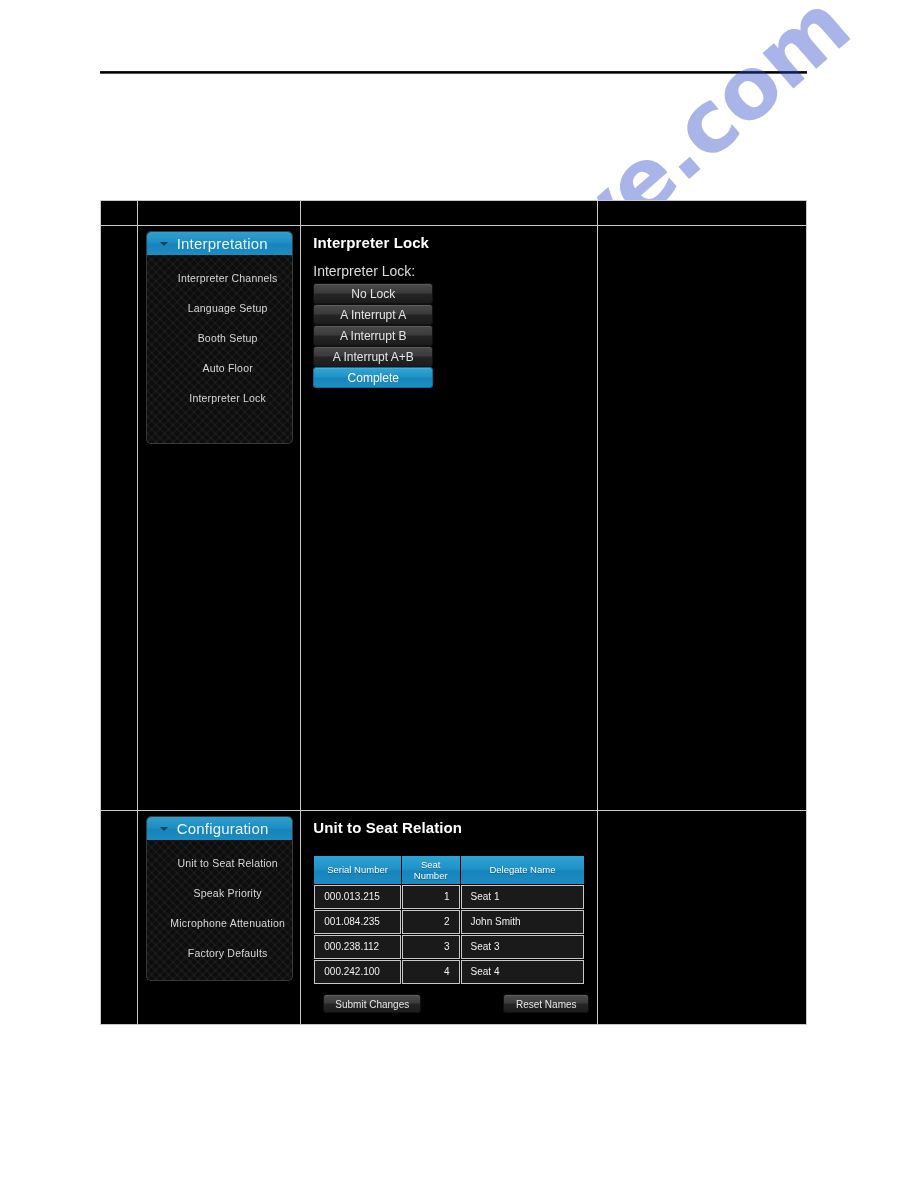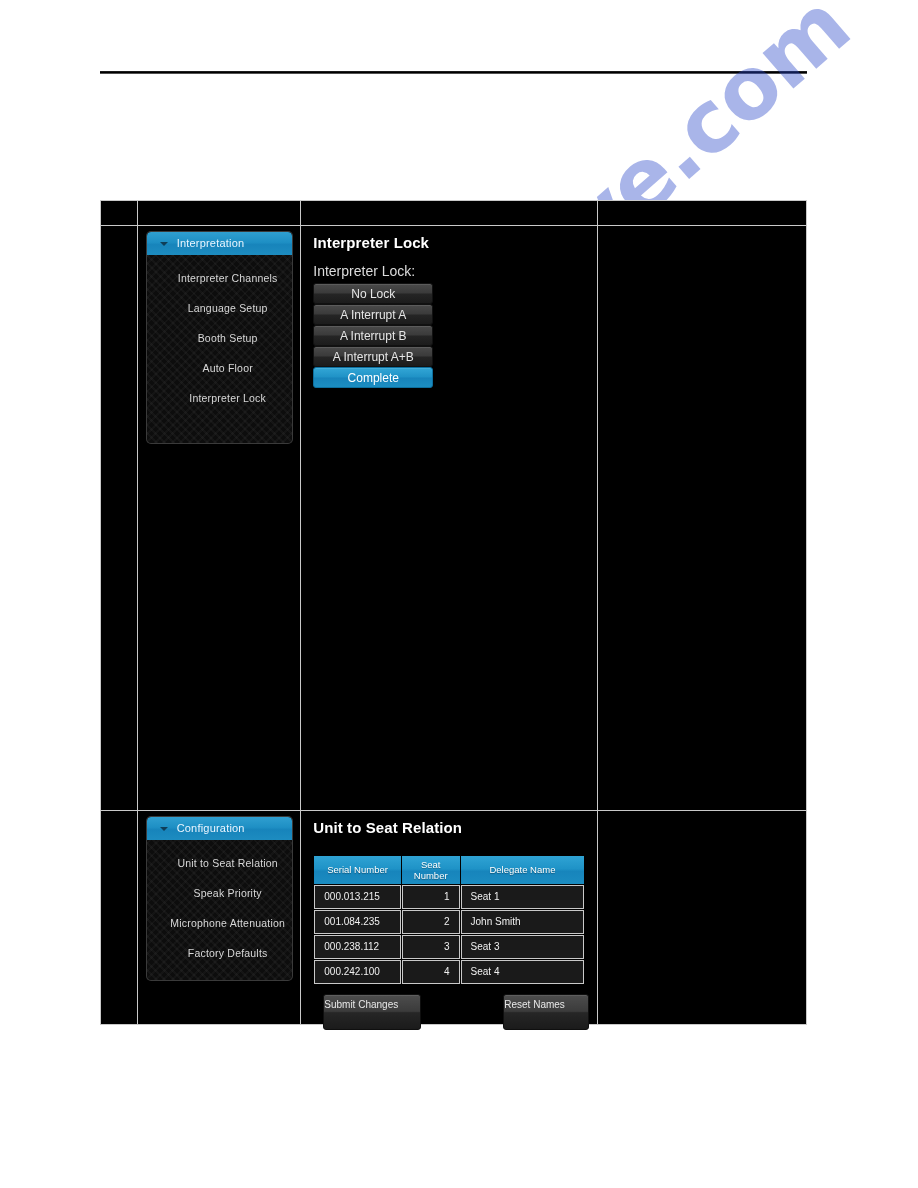--- a/index.html
+++ b/index.html
@@ -63,21 +63,21 @@
     background-image:
       repeating-linear-gradient(45deg, rgba(255,255,255,0.035) 0px, rgba(255,255,255,0.035) 2px, rgba(0,0,0,0) 2px, rgba(0,0,0,0) 6px),
       repeating-linear-gradient(-45deg, rgba(255,255,255,0.030) 0px, rgba(255,255,255,0.030) 2px, rgba(0,0,0,0) 2px, rgba(0,0,0,0) 6px);
   }
   .nav-header {
     position: relative;
     height: 23px;
     line-height: 23px;
     background: linear-gradient(to bottom, #2f9fd0 0%, #1e8fc4 45%, #1784bb 55%, #1d8cc0 100%);
     color: #eaf6ff;
-    font-size: 11px;
+    font-size: 15px;
     padding-left: 30px;
     box-sizing: border-box;
     letter-spacing: .2px;
     border-radius: 4px 4px 0 0;
   }
   .nav-header .caret {
     position: absolute;
     left: 13px;
     top: 10px;
     width: 0; height: 0;
@@ -172,24 +172,25 @@
   
   .action-row {
     position: relative;
     width: 274px;
     margin: 9px 0 0 2px;
     height: 19px;
   }
   .act-btn {
     position: absolute;
     top: 0;
-    height: 36px;
+    height: 19px;
     line-height: 19px;
     font-size: 10px;
     color: #e8e8e8;
+    text-align: center;
     border-radius: 3px;
     border: 1px solid #0f0f0f;
     background: linear-gradient(to bottom, #4d4d4d 0%, #3b3b3b 48%, #262626 52%, #1b1b1b 100%);
     box-shadow: inset 0 1px 0 rgba(255,255,255,0.10);
     box-sizing: border-box;
   }
   .act-submit { left: 10px;  width: 98px; }
   .act-reset  { left: 190px; width: 86px; }
 
   

